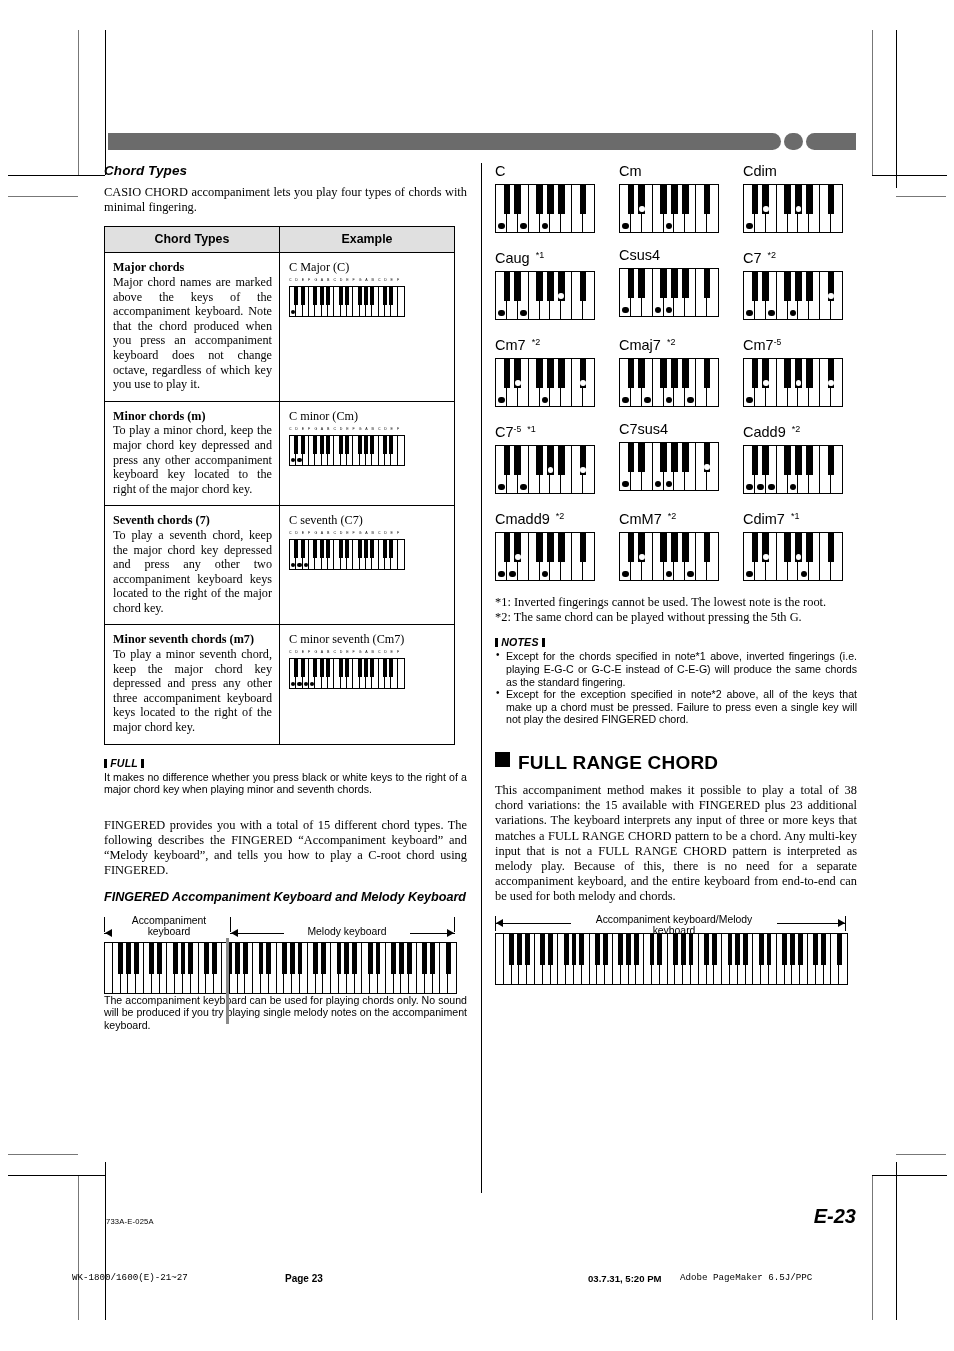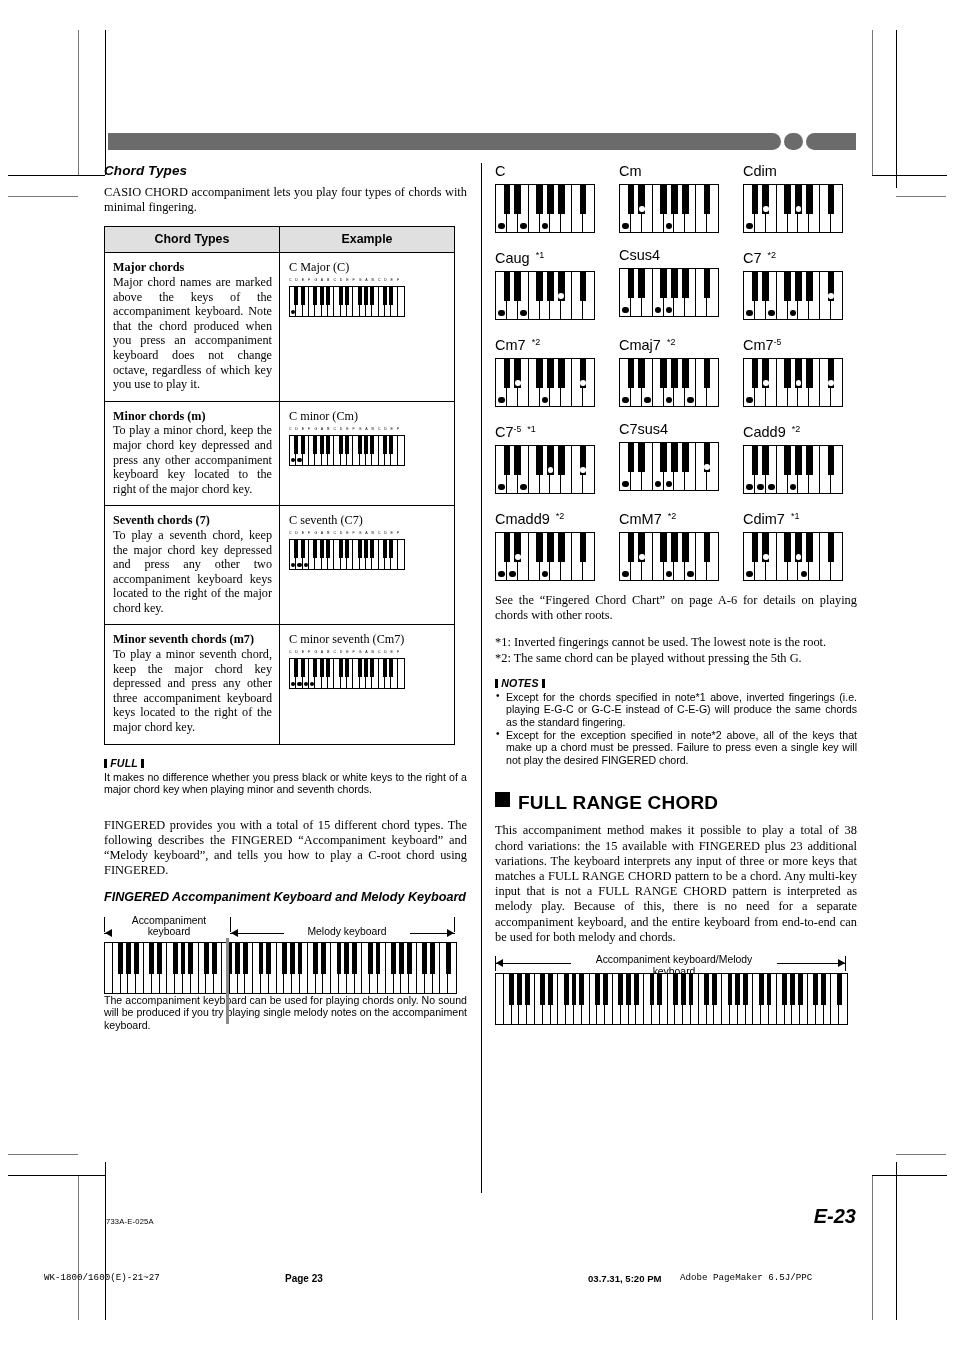--- a/index.html
+++ b/index.html
@@ -110,21 +110,21 @@
   .imp-band .dbl{flex:1;height:5px;border-top:1.4px solid #000;border-bottom:1.4px solid #000;}
   .imp-band .txt{font-family:"Liberation Sans",sans-serif;font-weight:bold;font-size:13.5px;
       letter-spacing:0.4px;}
 
   
   #code-left{position:absolute;left:106px;top:1217px;
       font-family:"Liberation Sans",sans-serif;font-size:7.6px;letter-spacing:0.2px;}
   #page-e{position:absolute;right:98px;top:1205px;font-family:"Liberation Sans",sans-serif;
       font-style:italic;font-weight:bold;font-size:20px;}
   .foot-mono{position:absolute;top:1272px;font-family:"Liberation Mono",monospace;font-size:9.2px;}
-  #foot-file{left:44px;}
+  #foot-file{left:72px;}
   #foot-page{left:285px;font-family:"Liberation Sans",sans-serif;font-weight:bold;font-size:10px;top:1273px;}
   #foot-date{left:588px;font-family:"Liberation Sans",sans-serif;font-weight:bold;font-size:9.6px;top:1273px;}
   #foot-app{left:680px;}
 </style>
 </head>
 <body>
 
 <div class="reg">
   <div class="vthin" style="left:78px;top:30px;height:145px;"></div>
   <div class="v" style="left:105px;top:30px;height:145px;"></div>
@@ -905,21 +905,20 @@
           <div class="bk" style="left: 61.9578px; width: 6.75111px; height: 29.14px;"></div>
           <div class="bk" style="left: 83.7356px; width: 6.75111px; height: 29.14px;"></div>
           <div class="dot b" style="width: 6.6px; height: 6.6px; left: 2.14444px; top: 37.9px;"></div>
           <div class="dot b" style="width: 6.6px; height: 6.6px; left: 56.5889px; top: 37.9px;"></div>
           <div class="dot w" style="width: 5.775px; height: 5.775px; left: 18.8903px; top: 21.365px;"></div>
           <div class="dot w" style="width: 5.775px; height: 5.775px; left: 51.5569px; top: 21.365px;"></div>
         </div>
       </div>
     </div>
 
-  <p class="serif" style="margin-top:-2px;margin-bottom:12px;">See the “Fingered Chord Chart” on page A-6 for details on playing chords with other roots.</p>
 
   <p class="serif" style="margin-bottom:0;">*1: Inverted fingerings cannot be used. The lowest note is the root.</p>
   <p class="serif" style="margin-bottom:11px;">*2: The same chord can be played without pressing the 5th G.</p>
 
   <div class="note-head">
     <span class="bar"></span> <span>NOTES</span> <span class="bar"></span>
   </div>
   <ul class="notes" id="notes-list">
       <li>Except for the chords specified in note*1 above, inverted fingerings (i.e. playing E-G-C or G-C-E instead of C-E-G) will produce the same chords as the standard fingering.</li>
       <li>Except for the exception specified in note*2 above, all of the keys that make up a chord must be pressed. Failure to press even a single key will not play the desired FINGERED chord.</li>

